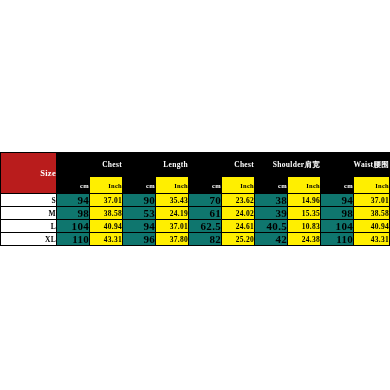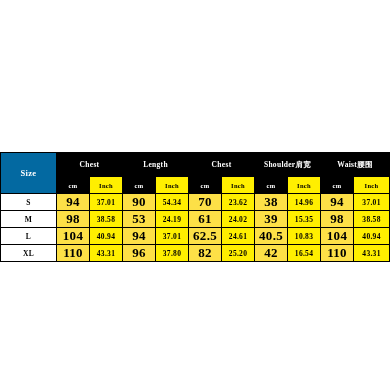--- a/index.html
+++ b/index.html
@@ -20,29 +20,29 @@
     width: 379px;
   }
   table.size-chart {
     border-collapse: collapse;
     table-layout: fixed;
     width: 379px;
     background: #ffffff;
   }
   table.size-chart td {
     border: 1px solid #000000;
-    text-align: center;
+    text-align: right;
     vertical-align: middle;
     padding: 0;
     font-weight: bold;
     letter-spacing: 0.3px;
   }
   
   td.hdr-size {
-    background: #0369a1;
+    background: #b91c1c;
     color: #ffffff;
     font-size: 8.5px;
     height: 23px;
     letter-spacing: 1.2px;
   }
   td.hdr-group {
     background: #000000;
     color: #ffffff;
     font-size: 7.5px;
     height: 23px;
@@ -65,23 +65,23 @@
   }
   
   td.cell-size {
     background: #ffffff;
     color: #000000;
     font-size: 7.5px;
     height: 12px;
     letter-spacing: 0.8px;
   }
   td.cell-cm {
-    background: #fde047;
+    background: #0f766e;
     color: #000000;
-    font-size: 13px;
+    font-size: 11px;
     height: 12px;
   }
   td.cell-inch {
     background: #ffef00;
     color: #000000;
     font-size: 7.5px;
     height: 12px;
     margin-left: 21px;
   }
 </style>
@@ -123,21 +123,21 @@
         <td class="unit-inch">Inch</td>
         <td class="unit-cm">cm</td>
         <td class="unit-inch">Inch</td>
       </tr>
 
       <tr>
         <td class="cell-size">S</td>
         <td class="cell-cm">94</td>
         <td class="cell-inch">37.01</td>
         <td class="cell-cm">90</td>
-        <td class="cell-inch">54.34</td>
+        <td class="cell-inch">35.43</td>
         <td class="cell-cm">70</td>
         <td class="cell-inch">23.62</td>
         <td class="cell-cm">38</td>
         <td class="cell-inch">14.96</td>
         <td class="cell-cm">94</td>
         <td class="cell-inch">37.01</td>
       </tr>
 
       <tr>
         <td class="cell-size">M</td>
@@ -169,19 +169,19 @@
 
       <tr>
         <td class="cell-size">XL</td>
         <td class="cell-cm">110</td>
         <td class="cell-inch">43.31</td>
         <td class="cell-cm">96</td>
         <td class="cell-inch">37.80</td>
         <td class="cell-cm">82</td>
         <td class="cell-inch">25.20</td>
         <td class="cell-cm">42</td>
-        <td class="cell-inch">16.54</td>
+        <td class="cell-inch">24.38</td>
         <td class="cell-cm">110</td>
         <td class="cell-inch">43.31</td>
       </tr>
     </tbody>
   </table>
 </div>
 
 </body></html>

